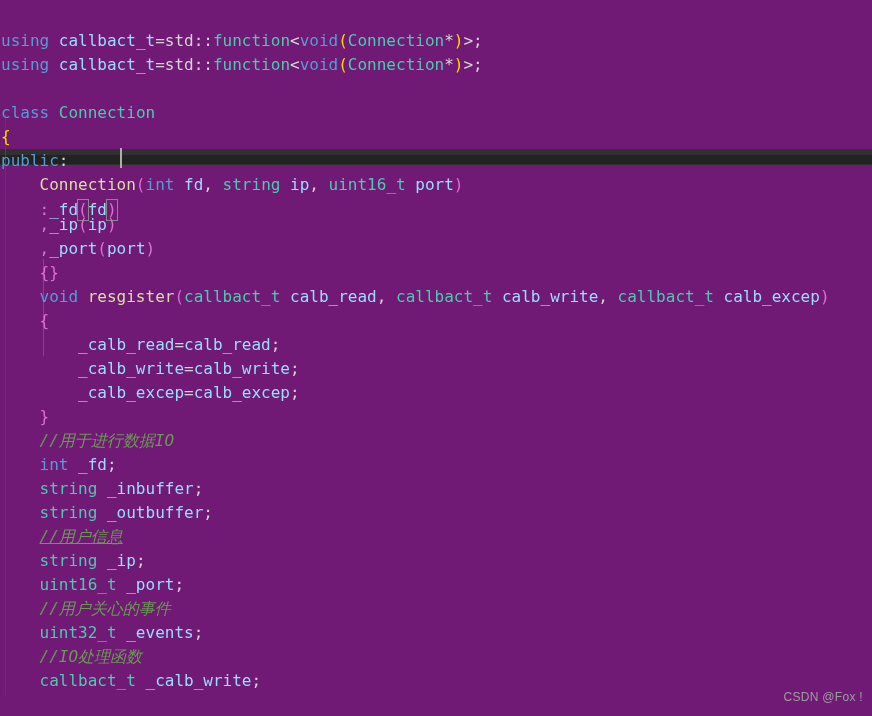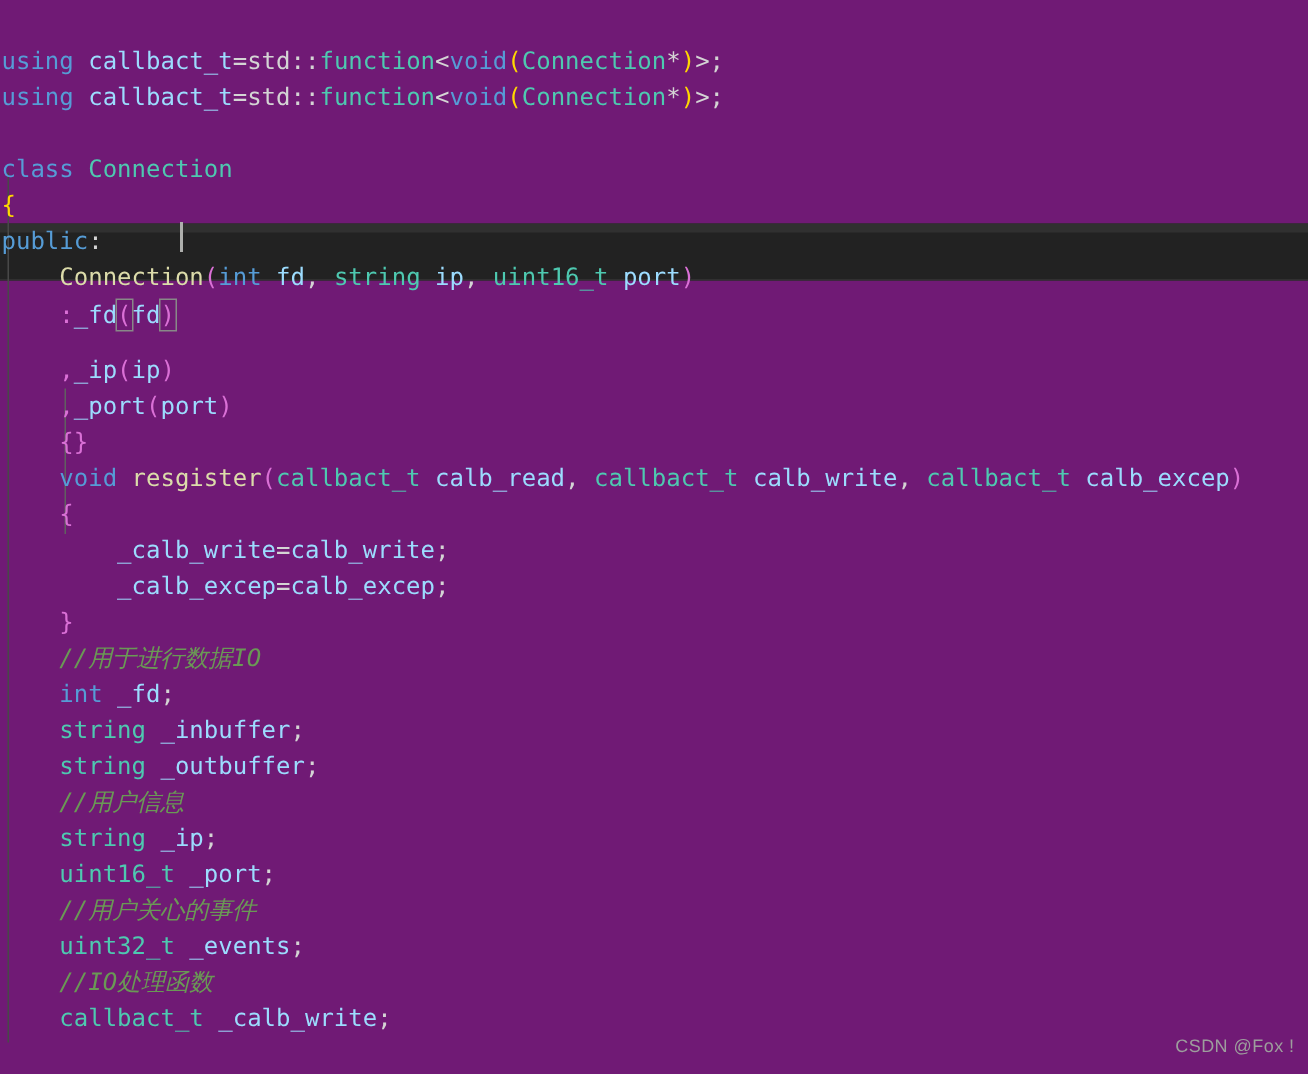--- a/index.html
+++ b/index.html
@@ -36,21 +36,21 @@
     height: 24px;
     line-height: 24px;
     white-space: pre;
     padding-left: 1px;
     box-sizing: border-box;
   }
   .line.active {
     background: #222222;
     border-top: 6px solid #86efac;
     border-bottom: 1px solid #303030;
-    height: 38px;
+    height: 16px;
     line-height: 22px;
   }
   .line-inner {
     position: relative;
     z-index: 2;
     display: block;
     white-space: pre;
   }
   
   .guides {
@@ -164,20 +164,23 @@
     </div>
 
     <div class="line">
       <span class="line-inner">    <span class="kw" style="color: rgb(86, 156, 214);">void</span> <span class="fn" style="color: rgb(220, 220, 170);">resgister</span><span class="b2" style="color: rgb(218, 112, 214);">(</span><span class="type" style="color: rgb(78, 201, 176);">callbact_t</span> <span class="var" style="color: rgb(156, 220, 254);">calb_read</span><span class="pl" style="color: rgb(212, 212, 212);">,</span> <span class="type" style="color: rgb(78, 201, 176);">callbact_t</span> <span class="var" style="color: rgb(156, 220, 254);">calb_write</span><span class="pl" style="color: rgb(212, 212, 212);">,</span> <span class="type" style="color: rgb(78, 201, 176);">callbact_t</span> <span class="var" style="color: rgb(156, 220, 254);">calb_excep</span><span class="b2" style="color: rgb(218, 112, 214);">)</span></span>
     </div>
 
     <div class="line">
       <span class="line-inner">    <span class="b2" style="color: rgb(218, 112, 214);">{</span></span>
     </div>
 
+    <div class="line">
+      <span class="line-inner">        <span class="var" style="color: rgb(156, 220, 254);">_calb_read</span><span class="op" style="color: rgb(212, 212, 212);">=</span><span class="var" style="color: rgb(156, 220, 254);">calb_read</span><span class="pl" style="color: rgb(212, 212, 212);">;</span></span>
+    </div>
 
     <div class="line">
       <span class="line-inner">        <span class="var" style="color: rgb(156, 220, 254);">_calb_write</span><span class="op" style="color: rgb(212, 212, 212);">=</span><span class="var" style="color: rgb(156, 220, 254);">calb_write</span><span class="pl" style="color: rgb(212, 212, 212);">;</span></span>
     </div>
 
     <div class="line">
       <span class="line-inner">        <span class="var" style="color: rgb(156, 220, 254);">_calb_excep</span><span class="op" style="color: rgb(212, 212, 212);">=</span><span class="var" style="color: rgb(156, 220, 254);">calb_excep</span><span class="pl" style="color: rgb(212, 212, 212);">;</span></span>
     </div>
 
     <div class="line">
@@ -194,21 +197,21 @@
 
     <div class="line">
       <span class="line-inner">    <span class="type" style="color: rgb(78, 201, 176);">string</span> <span class="var" style="color: rgb(156, 220, 254);">_inbuffer</span><span class="pl" style="color: rgb(212, 212, 212);">;</span></span>
     </div>
 
     <div class="line">
       <span class="line-inner">    <span class="type" style="color: rgb(78, 201, 176);">string</span> <span class="var" style="color: rgb(156, 220, 254);">_outbuffer</span><span class="pl" style="color: rgb(212, 212, 212);">;</span></span>
     </div>
 
     <div class="line">
-      <span class="line-inner">    <span class="cmt" style="color: rgb(106, 153, 85);">//用户信息</span></span>
+      <span class="line-inner">    <span class="cmt" style="color: rgb(106, 153, 85); text-decoration: underline;">//用户信息</span></span>
     </div>
 
     <div class="line">
       <span class="line-inner">    <span class="type" style="color: rgb(78, 201, 176);">string</span> <span class="var" style="color: rgb(156, 220, 254);">_ip</span><span class="pl" style="color: rgb(212, 212, 212);">;</span></span>
     </div>
 
     <div class="line">
       <span class="line-inner">    <span class="type" style="color: rgb(78, 201, 176);">uint16_t</span> <span class="var" style="color: rgb(156, 220, 254);">_port</span><span class="pl" style="color: rgb(212, 212, 212);">;</span></span>
     </div>
 

